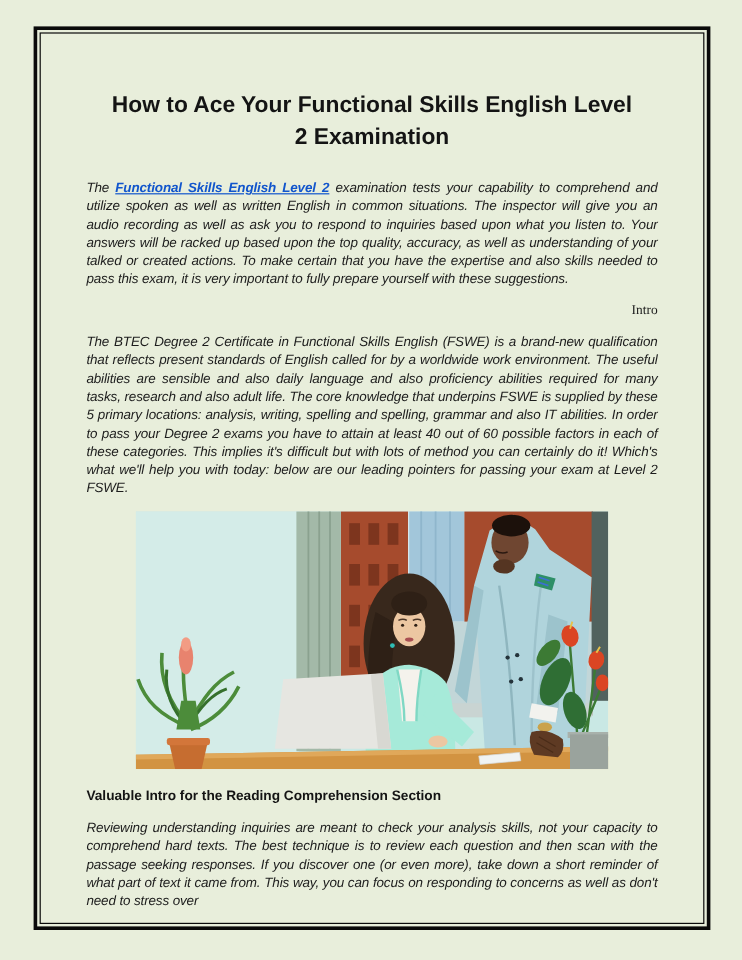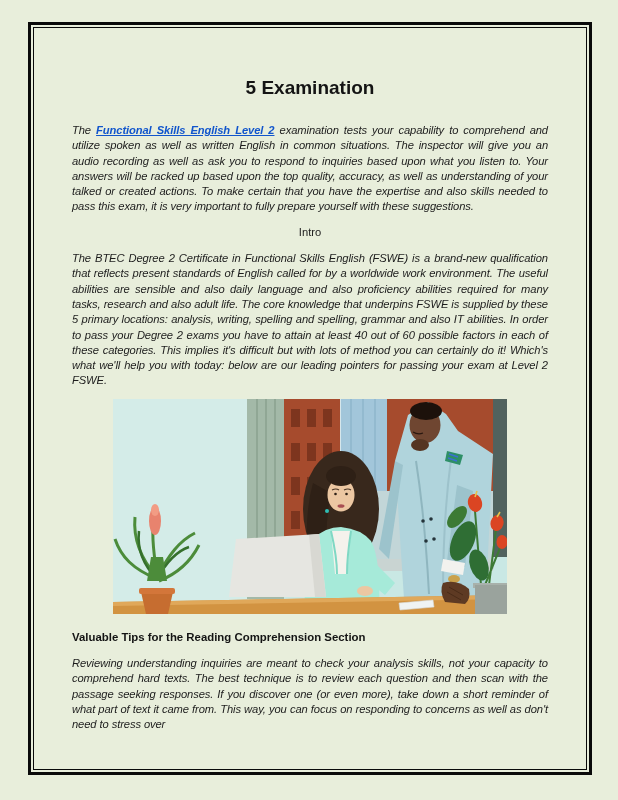--- a/index.html
+++ b/index.html
@@ -23,40 +23,41 @@
     font-size:19px;line-height:27px;font-weight:bold;
     text-align:center;color:#141414;
   }
   .doc-title span{display:block;}
   p.body-text{
     margin:0 0 10px 0;
     font-size:11.2px;line-height:15.3px;letter-spacing:-0.1px;
     text-align:justify;
     font-style:italic;
   }
-  p.intro-label{margin:0 0 11px 0;font-size:11.2px;line-height:15.3px;text-align:center;}
+  p.intro-label{margin:0 0 11px 0;font-size:11.2px;line-height:15.3px;text-align:right;font-family:Liberation Serif, serif;}
   a.doc-link{color:#1155cc;font-weight:bold;text-decoration:underline;}
   .photo-wrap{
     width:394px;height:215px;margin:1px auto 16px auto;
     overflow:hidden;
   }
   h2.section-heading{
     margin:0 0 11px 0;
     font-size:11.4px;line-height:15.3px;font-weight:bold;color:#141414;
     text-align:left;
   }
 </style>
 </head>
 <body>
 
 <div class="doc-frame">
   <div class="doc-frame-inner">
 
     <h1 class="doc-title">
-      <span>5 Examination</span>
+      <span>How to Ace Your Functional Skills English Level</span>
+      <span>2 Examination</span>
     </h1>
 
     <p class="body-text"><span>The </span><a class="doc-link" href="#">Functional Skills English Level 2</a><span> examination tests your capability to comprehend and utilize spoken as well as written English in common situations. The inspector will give you an audio recording as well as ask you to respond to inquiries based upon what you listen to. Your answers will be racked up based upon the top quality, accuracy, as well as understanding of your talked or created actions. To make certain that you have the expertise and also skills needed to pass this exam, it is very important to fully prepare yourself with these suggestions.</span></p>
 
     <p class="intro-label">Intro</p>
 
     <p class="body-text">The BTEC Degree 2 Certificate in Functional Skills English (FSWE) is a brand-new qualification that reflects present standards of English called for by a worldwide work environment. The useful abilities are sensible and also daily language and also proficiency abilities required for many tasks, research and also adult life. The core knowledge that underpins FSWE is supplied by these 5 primary locations: analysis, writing, spelling and spelling, grammar and also IT abilities. In order to pass your Degree 2 exams you have to attain at least 40 out of 60 possible factors in each of these categories. This implies it's difficult but with lots of method you can certainly do it! Which's what we'll help you with today: below are our leading pointers for passing your exam at Level 2 FSWE.</p>
 
     <div class="photo-wrap">
       <svg width="394" height="215" viewBox="0 0 394 215" role="img" aria-label="Office scene: a woman with long dark hair in a mint blazer sits at a laptop while a man in a light blue suit leans over the desk; potted plants on both sides, city window behind">
@@ -158,18 +159,18 @@
           <ellipse cx="362" cy="104" rx="7" ry="9" transform="rotate(-15 362 104)" fill="#db4523"></ellipse>
           <ellipse cx="384" cy="124" rx="6.5" ry="8" transform="rotate(15 384 124)" fill="#db4523"></ellipse>
           <ellipse cx="389" cy="143" rx="5.5" ry="7" fill="#db4523"></ellipse>
           <path d="M362,98 l2,-6 M384,118 l3,-5" stroke="#e8c24a" stroke-width="1.6" fill="none"></path>
           <rect x="360" y="184" width="36" height="5" fill="#a8b1ab"></rect>
           <rect x="362" y="186" width="32" height="29" fill="#9aa39d"></rect>
         </g>
       </svg>
     </div>
 
-    <h2 class="section-heading">Valuable Tips for the Reading Comprehension Section</h2>
+    <h2 class="section-heading">Valuable Intro for the Reading Comprehension Section</h2>
 
     <p class="body-text">Reviewing understanding inquiries are meant to check your analysis skills, not your capacity to comprehend hard texts. The best technique is to review each question and then scan with the passage seeking responses. If you discover one (or even more), take down a short reminder of what part of text it came from. This way, you can focus on responding to concerns as well as don't need to stress over</p>
 
   </div>
 </div>
 
 </body></html>

